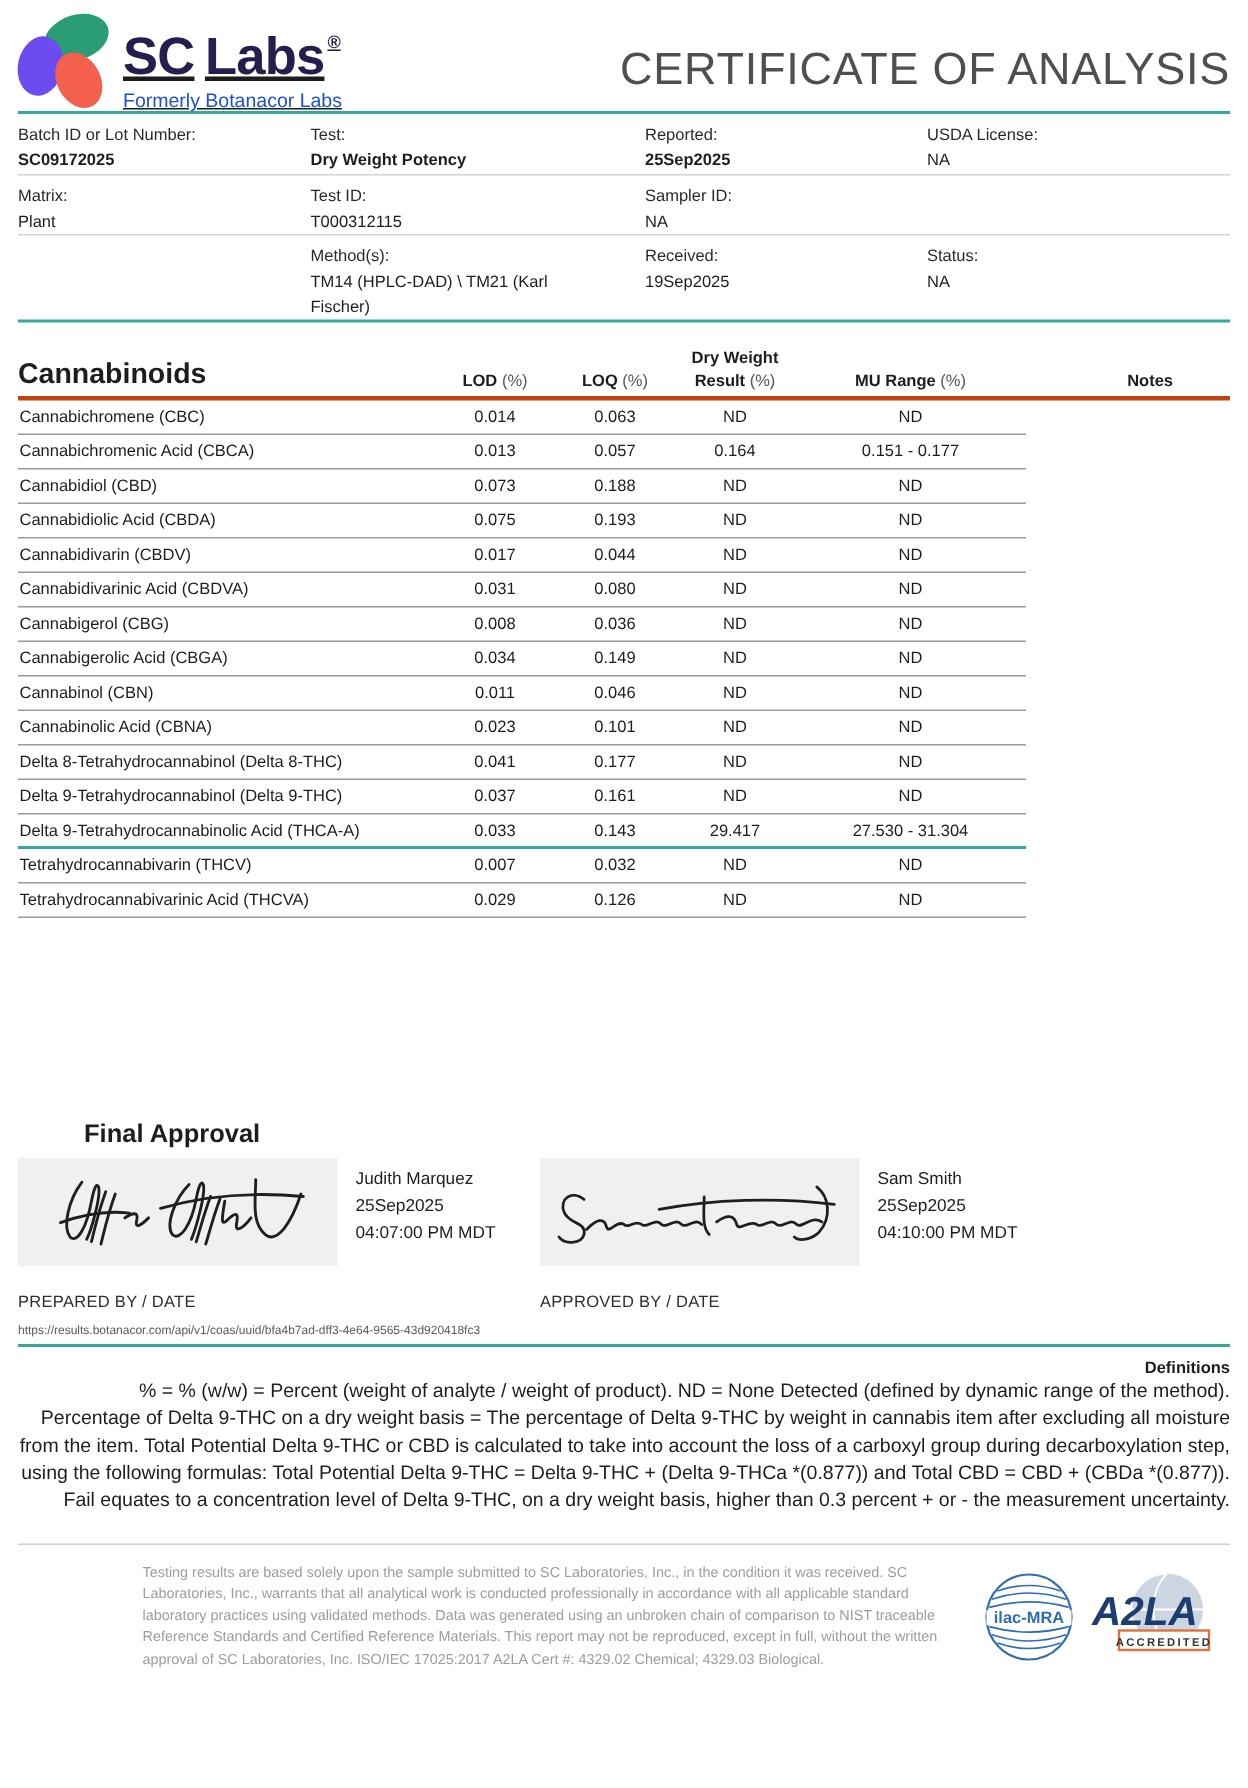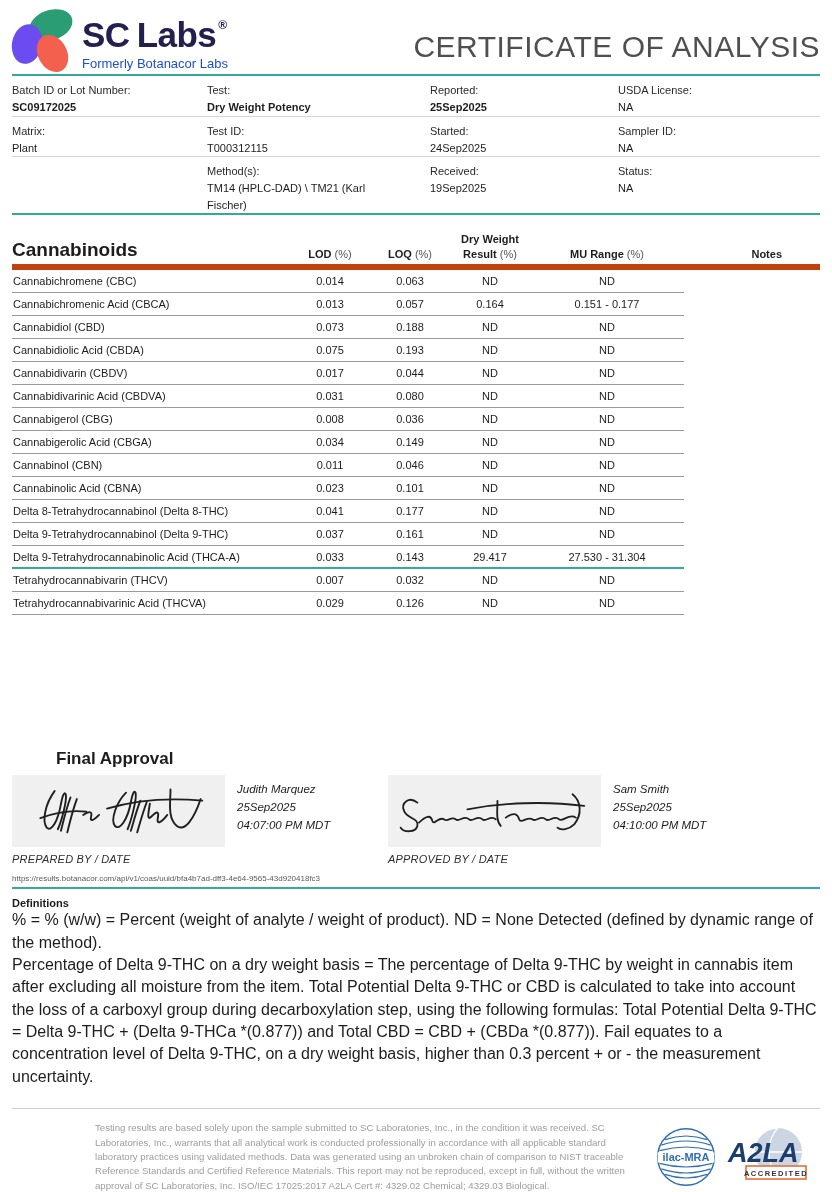--- a/index.html
+++ b/index.html
@@ -6,21 +6,21 @@
   html,body { background:#ffffff; }
   body {
     width:832px; height:1192px; margin:0 auto; position:relative;
     font-family:"Liberation Sans","DejaVu Sans",sans-serif;
     color:#1d1d1d; overflow:hidden;
   }
   .page { padding:8px 12px 0 12px; }
 
   
   .hdr { display:flex; justify-content:space-between; align-items:flex-start; }
-  .logo-wrap { display:flex; align-items:center; gap:10px; }
+  .logo-wrap { display:flex; align-items:flex-end; gap:10px;text-decoration:underline; }
   .blobs { position:relative; width:60px; height:66px; flex:0 0 auto; }
   .blob { position:absolute; border-radius:50%; }
   .blob.green  { width:44px; height:30px; left:17px; top:2px;  transform:rotate(-18deg); }
   .blob.purple { width:30px; height:40px; left:0px;  top:16px; transform:rotate(12deg); }
   .blob.coral  { width:29px; height:39px; left:26px; top:26px; transform:rotate(-28deg); }
   .brand-col { padding-top:6px; }
   .brand-line { display:flex; align-items:flex-start; }
   .brand-sc { font-size:35px; font-weight:800; letter-spacing:-0.5px; line-height:1; }
   .brand-labs { font-size:35px; font-weight:600; letter-spacing:-0.5px; line-height:1; margin-left:7px; }
   .brand-reg { font-size:12px; font-weight:700; margin-left:2px; margin-top:1px; }
@@ -31,54 +31,54 @@
   .sample-name { font-size:17px; font-weight:800; margin-top:48px; padding-bottom:5px; }
   .info-block { border-top:2px solid var(--teal); }
   .info-row { display:grid; grid-template-columns:195px 223px 188px 1fr; border-bottom:1px solid #d4d4d4; padding:6px 0 0 0; }
   .info-row:last-child { border-bottom:2px solid var(--teal); }
   .info-cell .lbl { font-size:11px; color:#2a2a2a; line-height:1.55; }
   .info-cell .val { font-size:11px; line-height:1.5; max-width:180px; }
   .info-cell .val.b { font-weight:700; }
 
   
   .tbl { margin-top:18px; }
-  .tbl-head { position:relative; border-bottom:6px solid #c2410c; padding-bottom:4px; }
+  .tbl-head { position:relative; border-bottom:3px solid #c2410c; padding-bottom:4px; }
   .tbl-title { position:absolute; left:0; bottom:3px; font-size:19px; font-weight:800; }
   .head-grid { display:grid; grid-template-columns:278px 80px 80px 80px 154px; width:672px; }
   .hc { text-align:center; font-size:11px; }
   .hc .hb { font-weight:700; }
   .hc .hp { color:#555; font-weight:400; }
   .dw { height:15px; }
   .notes-h { position:absolute; right:38px; bottom:4px; font-size:11px; font-weight:700; }
   .tbl-body { width:672px; }
   .trow { display:grid; grid-template-columns:278px 80px 80px 80px 154px; border-bottom:1px solid #9a9a9a; align-items:center; min-height:23px; }
   .trow:nth-last-child(3) { border-bottom:2px solid var(--teal); }
   .trow.total-bold { font-weight:700; }
   .trow.total-last { border-bottom:2px solid var(--teal); }
   .c-name { font-size:11px; padding-left:1px; }
   .c-num { font-size:11px; text-align:center; }
 
   
   .approval { margin-top:134px; }
   .appr-title { font-size:17px; font-weight:700; margin-bottom:6px;margin-left:44px; }
   .sig-zone { display:flex; align-items:flex-start; }
-  .sig-col { width:376px;font-style:italic; }
+  .sig-col { width:348px; }
   .sig-col.right { margin-left:0; }
   .sig-pair { display:flex; align-items:flex-start; }
   .sig-box { width:213px; height:72px; background:#f0f0f0; display:flex; align-items:center; justify-content:center; }
   .sig-box svg { width:94%; height:86%; }
   .sig-meta { font-size:11.5px; line-height:1.55; margin-left:12px; padding-top:6px; }
-  .sig-caption { font-size:11px; color:#2e2e2e; margin-top:6px; letter-spacing:0.2px; }
+  .sig-caption { font-size:11px; color:#2e2e2e; margin-top:18px; letter-spacing:0.2px; }
   .coa-url-row { border-bottom:2px solid var(--teal); padding-bottom:2px; margin-top:2px; }
   .coa-url { font-size:8px; color:#5a5a5a; }
 
   
-  .defs { margin-top:8px; }
+  .defs { margin-top:8px;text-align:right; }
   .defs-title { font-size:11px; font-weight:700; }
-  .defs-line, .defs-para { font-size:16px; line-height:1.4; color:#1d1d1d; }
+  .defs-line, .defs-para { font-size:13px; line-height:1.4; color:#1d1d1d; }
 
   
   .disc-block { border-top:1px solid #cfcfcf; margin-top:20px; padding-top:12px; display:flex; }
   .disc-text { width:545px; margin-left:83px; font-size:9.6px; line-height:1.5; color:#9d9d9d; }
   .accr { margin-left:14px; position:relative; width:160px; }
   .accr-logos { display:flex; align-items:center; gap:6px; margin-top:4px; }
 
   :root { --teal:#35a79c; }
 </style>
 </head>
@@ -125,24 +125,20 @@
       </div>
     </div>
     <div class="info-row">
       <div class="info-cell">
         <div class="lbl">Matrix:</div>
         <div class="val">Plant</div>
       </div>
       <div class="info-cell">
         <div class="lbl">Test ID:</div>
         <div class="val">T000312115</div>
-      </div>
-      <div class="info-cell">
-        <div class="lbl">Started:</div>
-        <div class="val">24Sep2025</div>
       </div>
       <div class="info-cell">
         <div class="lbl">Sampler ID:</div>
         <div class="val">NA</div>
       </div>
     </div>
     <div class="info-row">
       <div class="info-cell"></div>
       <div class="info-cell">
         <div class="lbl">Method(s):</div>

